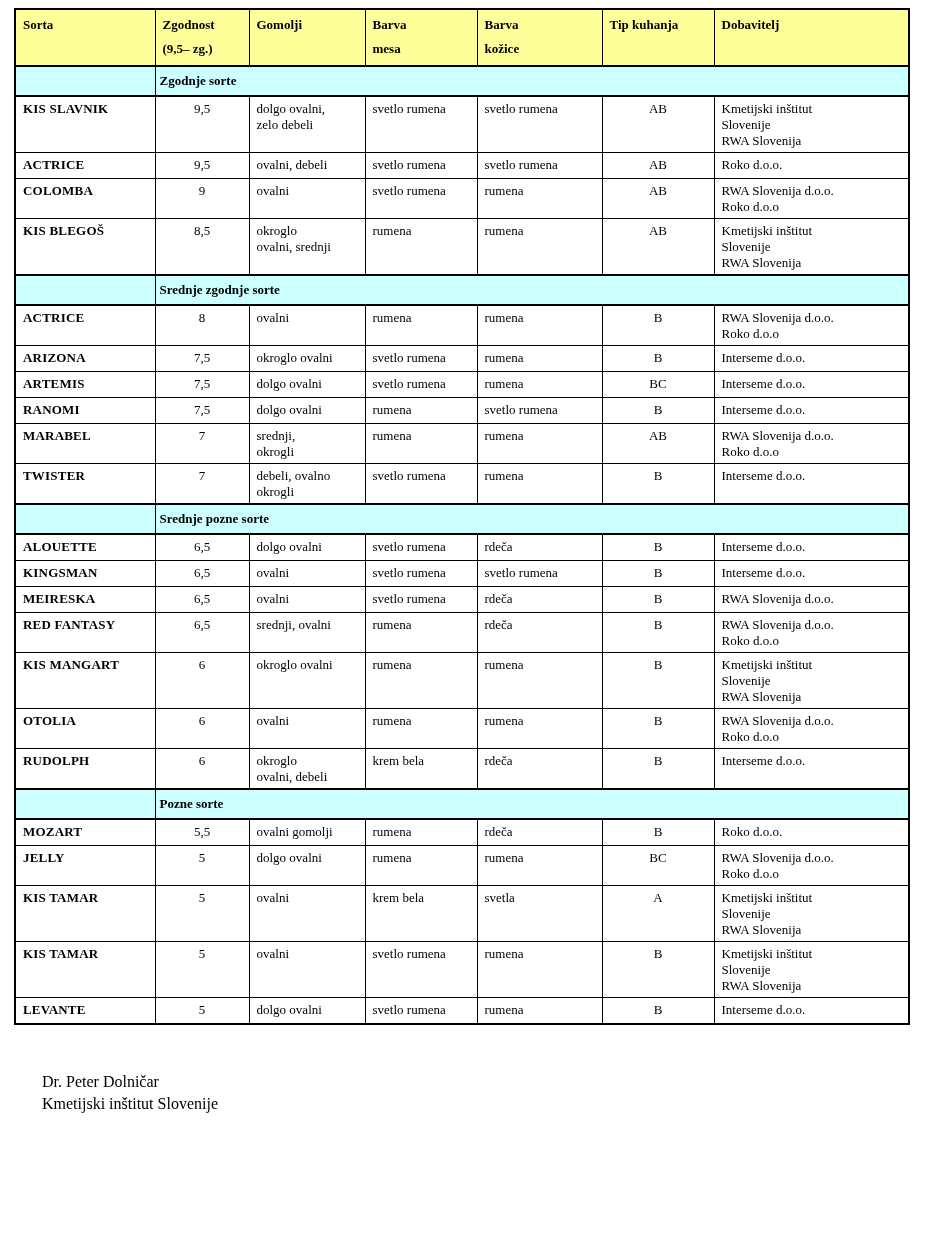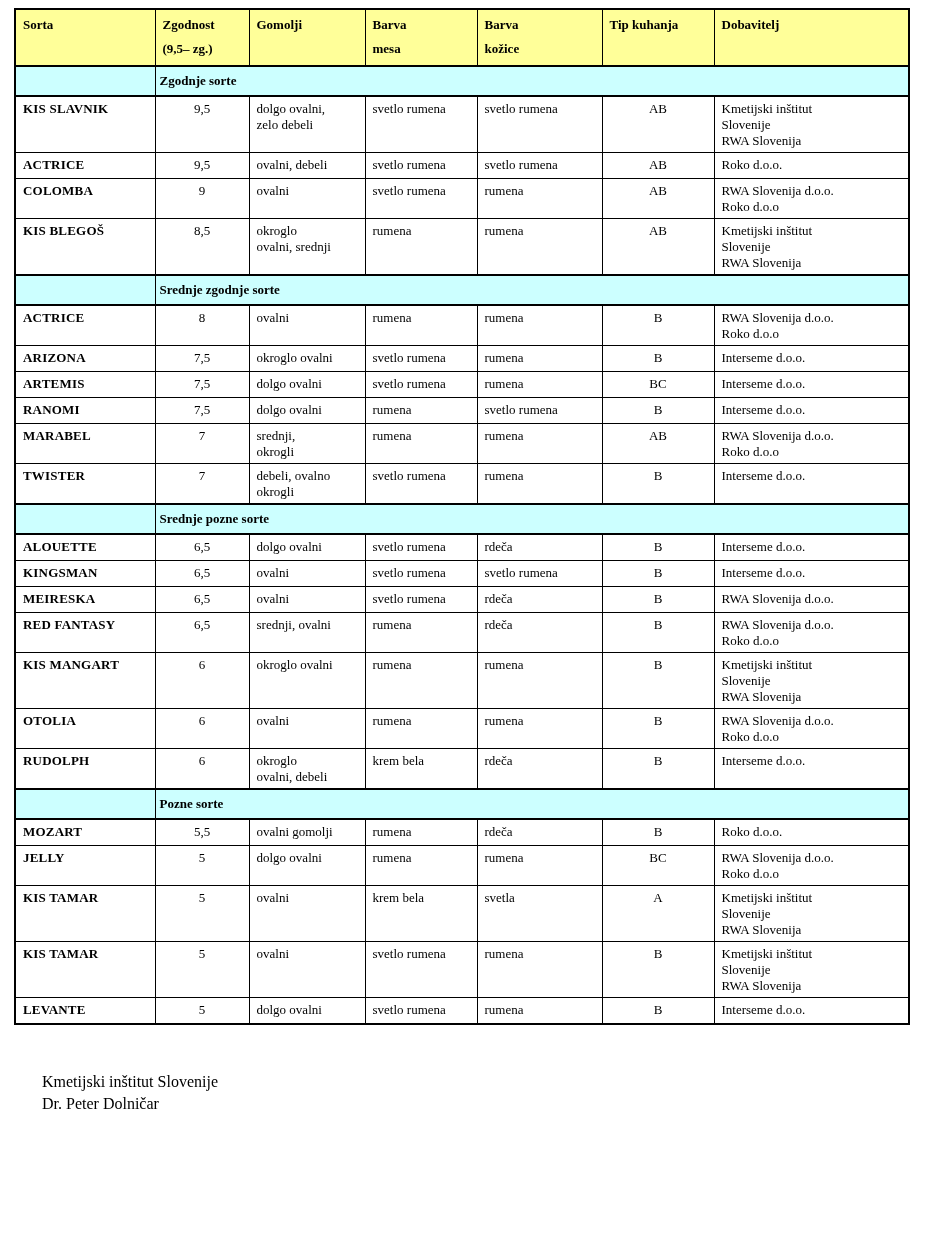--- a/index.html
+++ b/index.html
@@ -444,17 +444,17 @@
           <td>rumena</td>
           <td class="center">B</td>
           <td>
             <div>Interseme d.o.o.</div>
           </td>
         </tr>
       </tbody>
   </table>
 
   <div class="footer">
+    <div>Dr. Peter Dolničar</div>
     <div>Kmetijski inštitut Slovenije</div>
-    <div>Dr. Peter Dolničar</div>
   </div>
 
 </div>
 
 </body></html>

